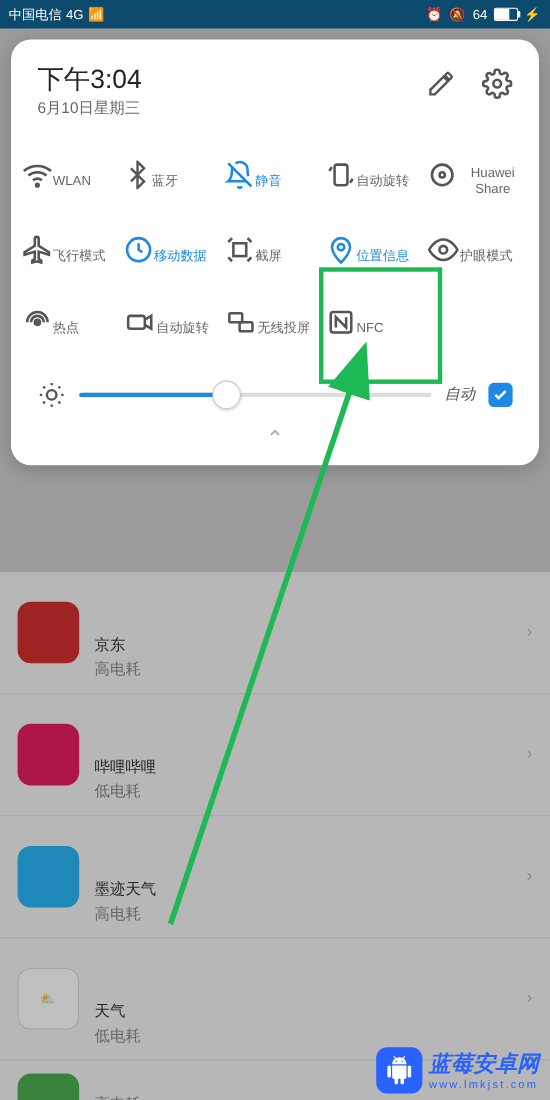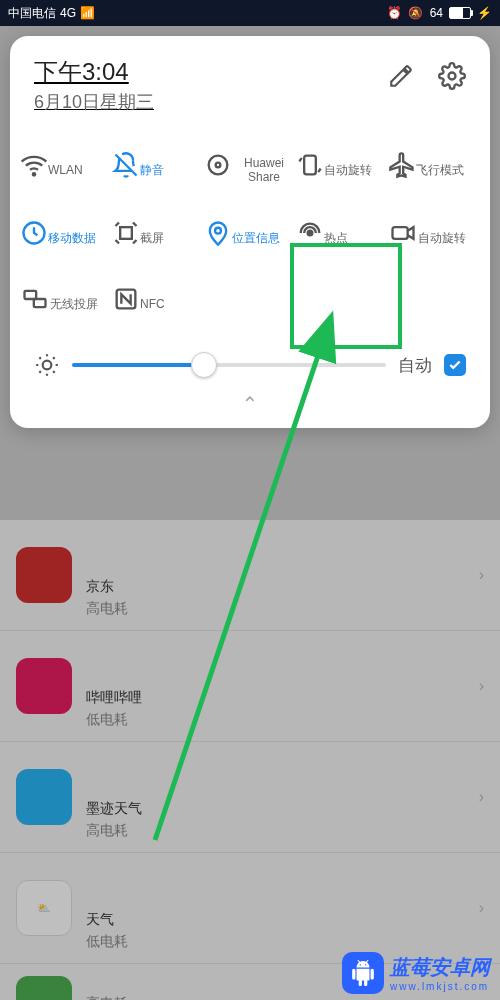--- a/index.html
+++ b/index.html
@@ -1,53 +1,53 @@
 <!DOCTYPE html>
 <html><head>
   <meta charset="utf-8">
   <style>
     * { margin: 0; padding: 0; box-sizing: border-box; font-family: -apple-system, "Helvetica Neue", Arial, sans-serif; }
     body { width: 500px; height: 1000px; background: #d0d0d0; position: relative; overflow: hidden; }
     
-    .status-bar { height: 26px; background: #0f172a; color: #fff; display: flex; align-items: center; padding: 0 8px; font-size: 12px; justify-content: space-between; }
+    .status-bar { height: 26px; background: #0c4a6e; color: #fff; display: flex; align-items: center; padding: 0 8px; font-size: 12px; justify-content: space-between; }
     .status-left { display: flex; align-items: center; gap: 4px; }
     .status-right { display: flex; align-items: center; gap: 6px; }
     .battery { border: 1px solid #fff; width: 22px; height: 12px; border-radius: 2px; position: relative; display: flex; align-items: center; }
     .battery::after { content: ""; position: absolute; right: -3px; width: 2px; height: 6px; background: #fff; border-radius: 0 1px 1px 0; }
     .battery-fill { background: #fff; height: 100%; width: 64%; }
     
     .overlay { position: absolute; top: 26px; left: 0; right: 0; bottom: 0; background: rgba(0,0,0,0.25); }
     
     .bg-list { position: absolute; top: 520px; left: 0; right: 0; }
     .bg-item { display: flex; align-items: center; padding: 12px 16px; background: #f5f5f5; border-bottom: 1px solid #e0e0e0; }
     .bg-icon { width: 56px; height: 56px; border-radius: 12px; margin-right: 14px; display: flex; align-items: center; justify-content: center; font-size: 11px; color: #fff; font-weight: bold; }
     .bg-texts { flex: 1; }
     .bg-name { font-size: 14px; color: #333; margin-bottom: 4px; margin-top: 46px; }
     .bg-sub { font-size: 14px; color: #888; }
     .bg-chevron { color: #bbb; }
     
     .panel { position: absolute; top: 36px; left: 10px; right: 10px; background: #fff; border-radius: 18px; box-shadow: 0 4px 20px rgba(0,0,0,0.2); padding: 20px 10px 10px; }
     .panel-header { display: flex; align-items: flex-start; padding: 0 14px 18px; }
-    .panel-time-block { flex: 1; text-decoration: underline; }
+    .panel-time-block { flex: 1; }
     .panel-time { font-size: 24px; color: #222; font-weight: 400; }
-    .panel-date { font-size: 18px; color: #666; margin-top: 2px; }
+    .panel-date { font-size: 14px; color: #666; margin-top: 2px; }
     .panel-actions { display: flex; gap: 24px; align-items: center; color: #555; padding-top: 6px; }
     
     .tiles { display: grid; grid-template-columns: repeat(5, 1fr); gap: 0; }
     .tile { display: flex; align-items: center; justify-content: flex-start; padding: 14px 0 18px; cursor: pointer; }
     .tile-icon { height: 34px; display: flex; align-items: center; justify-content: center; color: #555; }
     .tile-icon.active { color: #1e88e5; }
     .tile-label { font-size: 12px; color: #666; margin-top: 10px; text-align: center; }
     .tile-label.active { color: #1e88e5; }
     
     .brightness { display: flex; align-items: center; padding: 18px 14px 6px; gap: 12px; }
     .brightness-track { flex: 1; height: 4px; background: #ddd; border-radius: 2px; position: relative; }
     .brightness-fill { position: absolute; left: 0; top: 0; bottom: 0; width: 42%; background: #1e88e5; border-radius: 2px; }
     .brightness-thumb { position: absolute; left: 42%; top: 50%; transform: translate(-50%, -50%); width: 26px; height: 26px; background: #fff; border: 1px solid #ccc; border-radius: 50%; box-shadow: 0 1px 3px rgba(0,0,0,0.2); }
-    .auto-label { font-size: 17px; color: #555; }
+    .auto-label { font-size: 14px; color: #555; font-style: italic; }
     .auto-check { width: 22px; height: 22px; background: #1e88e5; border-radius: 5px; display: flex; align-items: center; justify-content: center; color: #fff; }
     
     .handle { text-align: center; padding: 8px 0 2px; color: #aaa; font-size: 20px; }
     
     .highlight-box { position: absolute; border: 4px solid #1db954; pointer-events: none; }
     .arrow-svg { position: absolute; pointer-events: none; }
     
     .watermark { position: absolute; bottom: 6px; right: 10px; display: flex; align-items: center; gap: 6px; }
     .wm-badge { width: 42px; height: 42px; background: #2962ff; border-radius: 10px; display: flex; align-items: center; justify-content: center; color: #fff; }
     .wm-text { font-size: 20px; color: #2962ff; font-weight: 600; font-style: italic; }
@@ -146,52 +146,60 @@
           <svg width="28" height="28" viewBox="0 0 24 24" fill="none" stroke="currentColor" stroke-width="2">
             <path d="M5 12.55a11 11 0 0 1 14.08 0"></path>
             <path d="M1.42 9a16 16 0 0 1 21.16 0"></path>
             <path d="M8.53 16.11a6 6 0 0 1 6.95 0"></path>
             <circle cx="12" cy="20" r="1" fill="currentColor"></circle>
           </svg>
         </div>
         <div class="tile-label">WLAN</div>
       </div>
       <div class="tile">
+        <div class="tile-icon">
+          <svg width="26" height="26" viewBox="0 0 24 24" fill="none" stroke="currentColor" stroke-width="2">
+            <path d="M6.5 6.5l11 11L12 23V1l5.5 5.5-11 11"></path>
+          </svg>
+        </div>
+        <div class="tile-label">蓝牙</div>
+      </div>
+      <div class="tile">
         <div class="tile-icon active">
           <svg width="28" height="28" viewBox="0 0 24 24" fill="none" stroke="currentColor" stroke-width="2">
             <path d="M13.73 21a2 2 0 0 1-3.46 0"></path>
             <path d="M18.63 13A17.89 17.89 0 0 1 18 8"></path>
             <path d="M6.26 6.26A5.86 5.86 0 0 0 6 8c0 7-3 9-3 9h14"></path>
             <path d="M18 8a6 6 0 0 0-9.33-5"></path>
             <line x1="3" y1="3" x2="21" y2="21"></line>
           </svg>
         </div>
         <div class="tile-label active">静音</div>
       </div>
       <div class="tile">
         <div class="tile-icon">
           <svg width="28" height="28" viewBox="0 0 24 24" fill="none" stroke="currentColor" stroke-width="2">
+            <rect x="7" y="4" width="10" height="16" rx="2"></rect>
+            <path d="M3 9a9 9 0 0 1 2-3M21 15a9 9 0 0 1-2 3"></path>
+          </svg>
+        </div>
+        <div class="tile-label">自动旋转</div>
+      </div>
+      <div class="tile">
+        <div class="tile-icon">
+          <svg width="28" height="28" viewBox="0 0 24 24" fill="none" stroke="currentColor" stroke-width="2">
             <circle cx="12" cy="12" r="2"></circle>
             <path d="M12 4a8 8 0 0 1 8 8M12 4a8 8 0 0 0-8 8M4 12a8 8 0 0 0 8 8M20 12a8 8 0 0 1-8 8"></path>
           </svg>
         </div>
         <div class="tile-label">Huawei Share</div>
       </div>
       <div class="tile">
         <div class="tile-icon">
           <svg width="28" height="28" viewBox="0 0 24 24" fill="none" stroke="currentColor" stroke-width="2">
-            <rect x="7" y="4" width="10" height="16" rx="2"></rect>
-            <path d="M3 9a9 9 0 0 1 2-3M21 15a9 9 0 0 1-2 3"></path>
-          </svg>
-        </div>
-        <div class="tile-label">自动旋转</div>
-      </div>
-      <div class="tile">
-        <div class="tile-icon">
-          <svg width="28" height="28" viewBox="0 0 24 24" fill="none" stroke="currentColor" stroke-width="2">
             <path d="M21 16v-2l-8-5V3.5a1.5 1.5 0 0 0-3 0V9l-8 5v2l8-2.5V19l-2 1.5V22l3.5-1 3.5 1v-1.5L13 19v-5.5l8 2.5z"></path>
           </svg>
         </div>
         <div class="tile-label">飞行模式</div>
       </div>
       <div class="tile">
         <div class="tile-icon active">
           <svg width="28" height="28" viewBox="0 0 24 24" fill="none" stroke="currentColor" stroke-width="2">
             <circle cx="12" cy="12" r="9"></circle>
             <path d="M12 7v5l3 2"></path>
@@ -209,20 +217,29 @@
         <div class="tile-label">截屏</div>
       </div>
       <div class="tile">
         <div class="tile-icon active">
           <svg width="28" height="28" viewBox="0 0 24 24" fill="none" stroke="currentColor" stroke-width="2">
             <path d="M12 22s7-6.5 7-12a7 7 0 1 0-14 0c0 5.5 7 12 7 12z"></path>
             <circle cx="12" cy="10" r="2.5"></circle>
           </svg>
         </div>
         <div class="tile-label active">位置信息</div>
+      </div>
+      <div class="tile">
+        <div class="tile-icon">
+          <svg width="30" height="28" viewBox="0 0 24 24" fill="none" stroke="currentColor" stroke-width="2">
+            <path d="M1 12s4-8 11-8 11 8 11 8-4 8-11 8-11-8-11-8z"></path>
+            <circle cx="12" cy="12" r="3"></circle>
+          </svg>
+        </div>
+        <div class="tile-label">护眼模式</div>
       </div>
       <div class="tile">
         <div class="tile-icon">
           <svg width="28" height="28" viewBox="0 0 24 24" fill="none" stroke="currentColor" stroke-width="2">
             <circle cx="12" cy="12" r="2" fill="currentColor"></circle>
             <path d="M7 12a5 5 0 0 1 10 0M4 12a8 8 0 0 1 16 0"></path>
           </svg>
         </div>
         <div class="tile-label">热点</div>
       </div>

